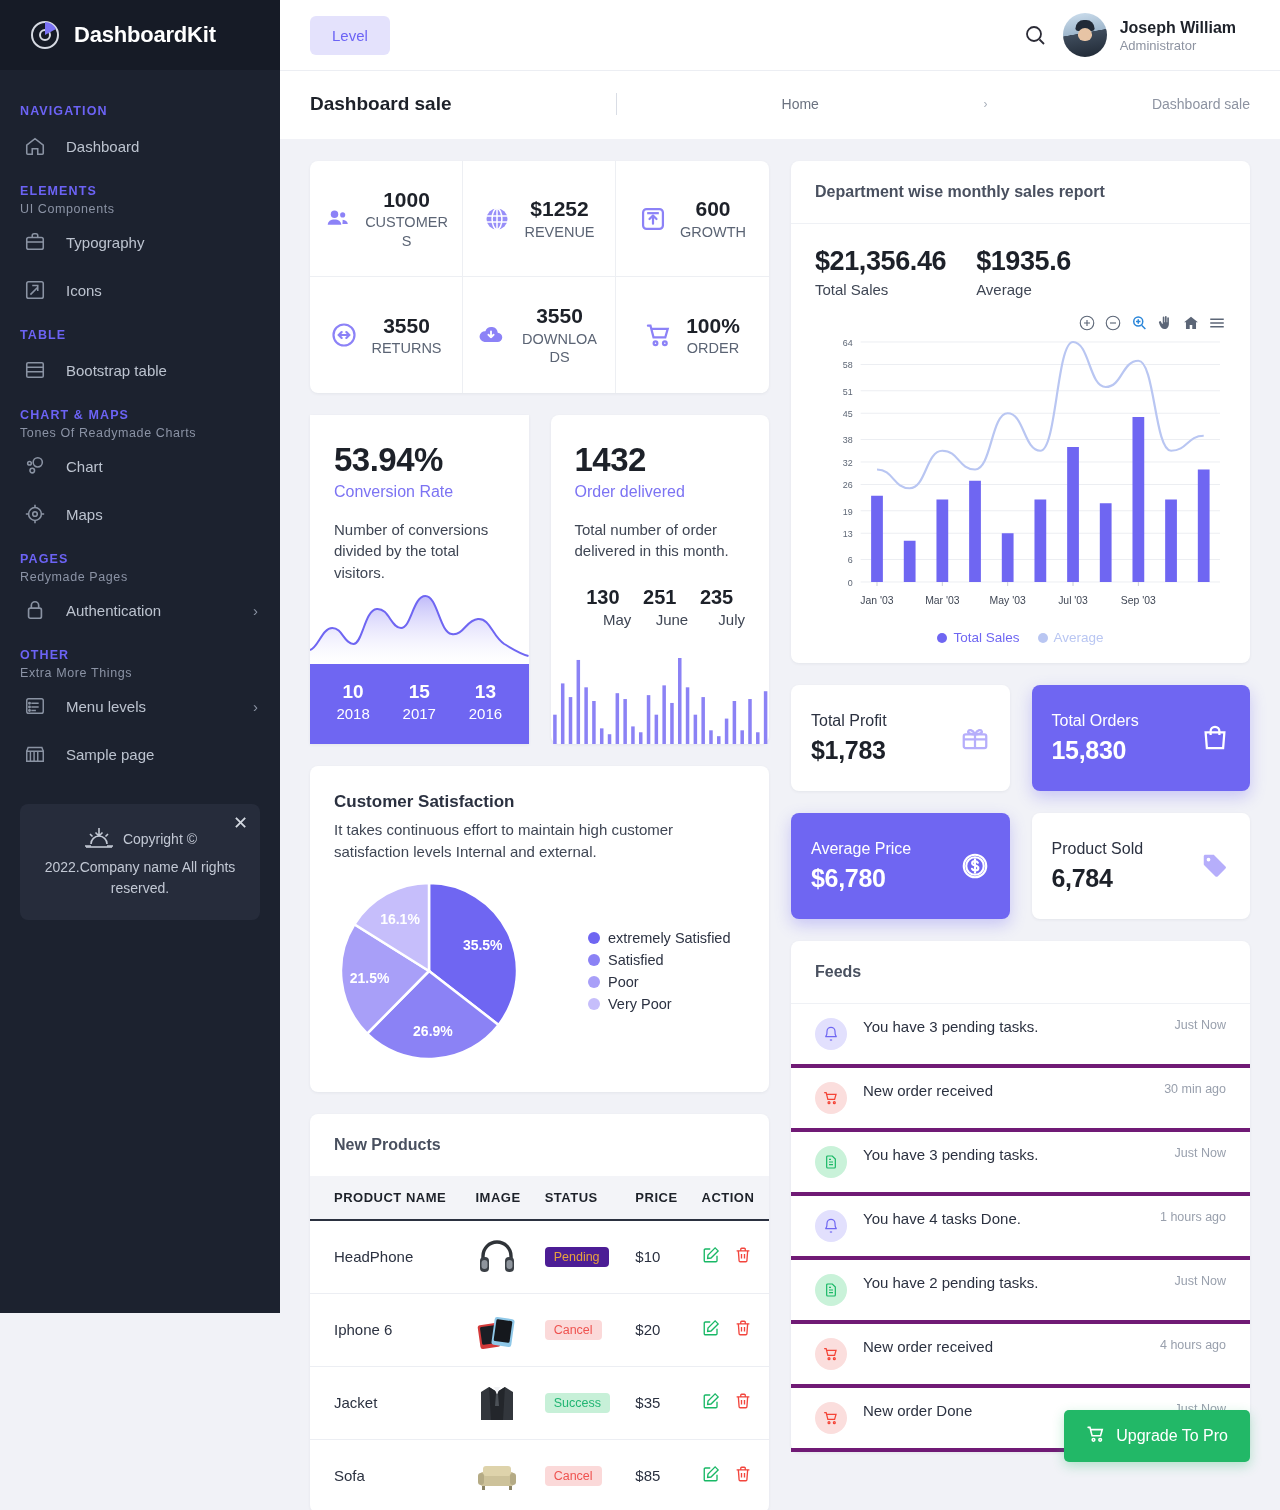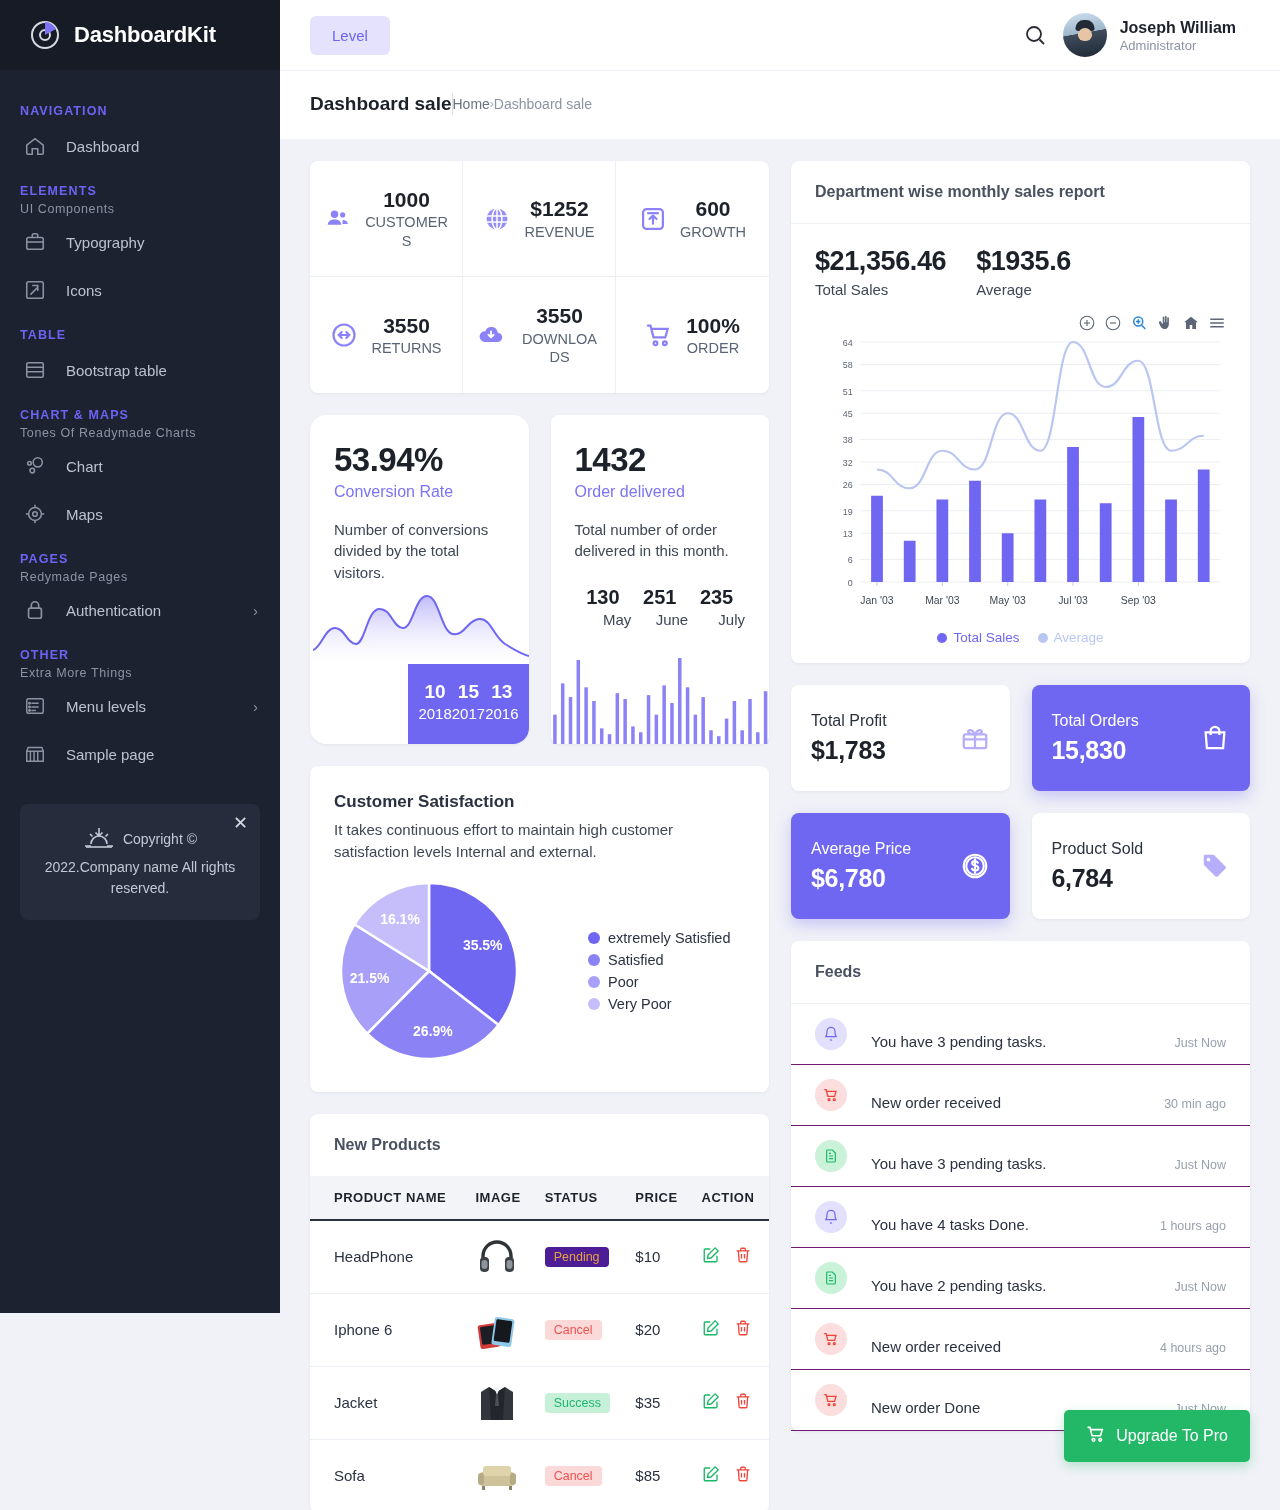--- a/index.html
+++ b/index.html
@@ -85,21 +85,21 @@
   }
   .avatar::after{
     content:""; position:absolute; left:50%; top:15px; transform:translateX(-50%);
     width:14px; height:13px; background:#e7c4a5; border-radius:50% 50% 45% 45%;
   }
   .user-name { font-size: 16px; font-weight: 700; color: #1d2129; line-height: 1.25; }
   .user-role { font-size: 13px; color: #8d93a1; }
 
   .breadcrumb-bar {
     background: #fff; border-top: 1px solid #eceef3;
-    padding: 22px 30px 24px 30px; display: flex; align-items: center; 
+    padding: 22px 30px 24px 30px; display: flex; align-items: center;  justify-content: space-between;
   }
   .page-title { font-size: 19px; font-weight: 700; color: #1d2129; }
   .bc-divider { width: 1px; height: 22px; background: #d9dde5; }
   .bc-link { font-size: 14px; color: #6b7280; cursor: pointer; }
   .bc-sep { font-size: 12px; color: #a9b0bb; }
   .bc-current { font-size: 14px; color: #8d93a1; }
 
   .content {
     flex: 1; padding: 22px 30px 0 30px;
     display: grid; grid-template-columns: 1fr 1fr; gap: 22px;
@@ -116,21 +116,21 @@
   }
   .stat-cell:nth-child(3n) { border-right: none; }
   .stat-cell:nth-child(n+4) { border-bottom: none; }
   .stat-ico { color: #8c82f7; flex: 0 0 auto; display:flex; }
   .stat-txt { text-align: center; max-width: 84px; }
   .stat-val { font-size: 21px; font-weight: 700; color: #1d2129; line-height: 1.25; }
   .stat-lbl { font-size: 14.5px; color: #5b6474; line-height: 1.28; word-break: break-word; }
 
   
   .pair { display: grid; grid-template-columns: 1fr 1fr; gap: 22px; }
-  .conv-card { position: relative; overflow: hidden; border-radius: 16px; background:#fff; box-shadow: 0 1px 3px rgba(60,72,88,.07); display:flex; flex-direction:column;align-items:flex-end; }
+  .conv-card { position: relative; overflow: hidden; border-radius: 0; background:#fff; box-shadow: 0 1px 3px rgba(60,72,88,.07); display:flex; flex-direction:column; }
   .conv-top { padding: 26px 24px 0 24px; }
   .big-num { font-size: 33px; font-weight: 700; color: #1d2129; letter-spacing: -0.5px; line-height:1.15; }
   .sub-purple { font-size: 16px; color: #7c73f3; margin-top: 4px; }
   .desc { font-size: 15px; color: #3f4654; line-height: 1.45; margin-top: 18px; }
   .conv-spark { margin-top: auto; height: 80px; position: relative; }
   .conv-spark svg { display:block; width: 100%; height: 80px; }
   .conv-foot {
     background: #6f66f2; color: #fff; display: grid; grid-template-columns: repeat(3,1fr);
     padding: 16px 10px 22px 10px; text-align: center;
   }
@@ -180,22 +180,22 @@
   .mini.accent { background: #6f66f2; box-shadow: 0 6px 16px rgba(111,102,242,.32); }
   .mini .m-title { font-size: 16px; color: #2b3140; }
   .mini .m-value { font-size: 25px; font-weight: 700; color: #1d2129; margin-top: 6px; letter-spacing:-0.3px; }
   .mini.accent .m-title { color: #fff; }
   .mini.accent .m-value { color: #fff; }
   .mini .m-ico { color: #b6aefb; display:flex; }
   .mini.accent .m-ico { color: #fff; }
 
   
   .feed-row {
-    display: flex; align-items: flex-end; gap: 24px;
-    padding: 14px 24px; border-bottom: 1px solid #701a75;
+    display: flex; align-items: flex-start; gap: 16px;
+    padding: 14px 24px; border-bottom: 4px solid #701a75;
   }
   .feed-ico { width: 32px; height: 32px; border-radius: 50%; display: flex; align-items: center; justify-content: center; flex: 0 0 32px; }
   .fi-purple { background: #e2e0fd; color: #6f66f2; }
   .fi-red { background: #fbdedd; color: #f44336; }
   .fi-green { background: #c9f2d9; color: #19b866; }
   .feed-txt { flex: 1; font-size: 15px; color: #2b3140; }
   .feed-time { font-size: 12.5px; color: #99a0ad; }
 
   
   .tbl { width: 100%; border-collapse: collapse; }

